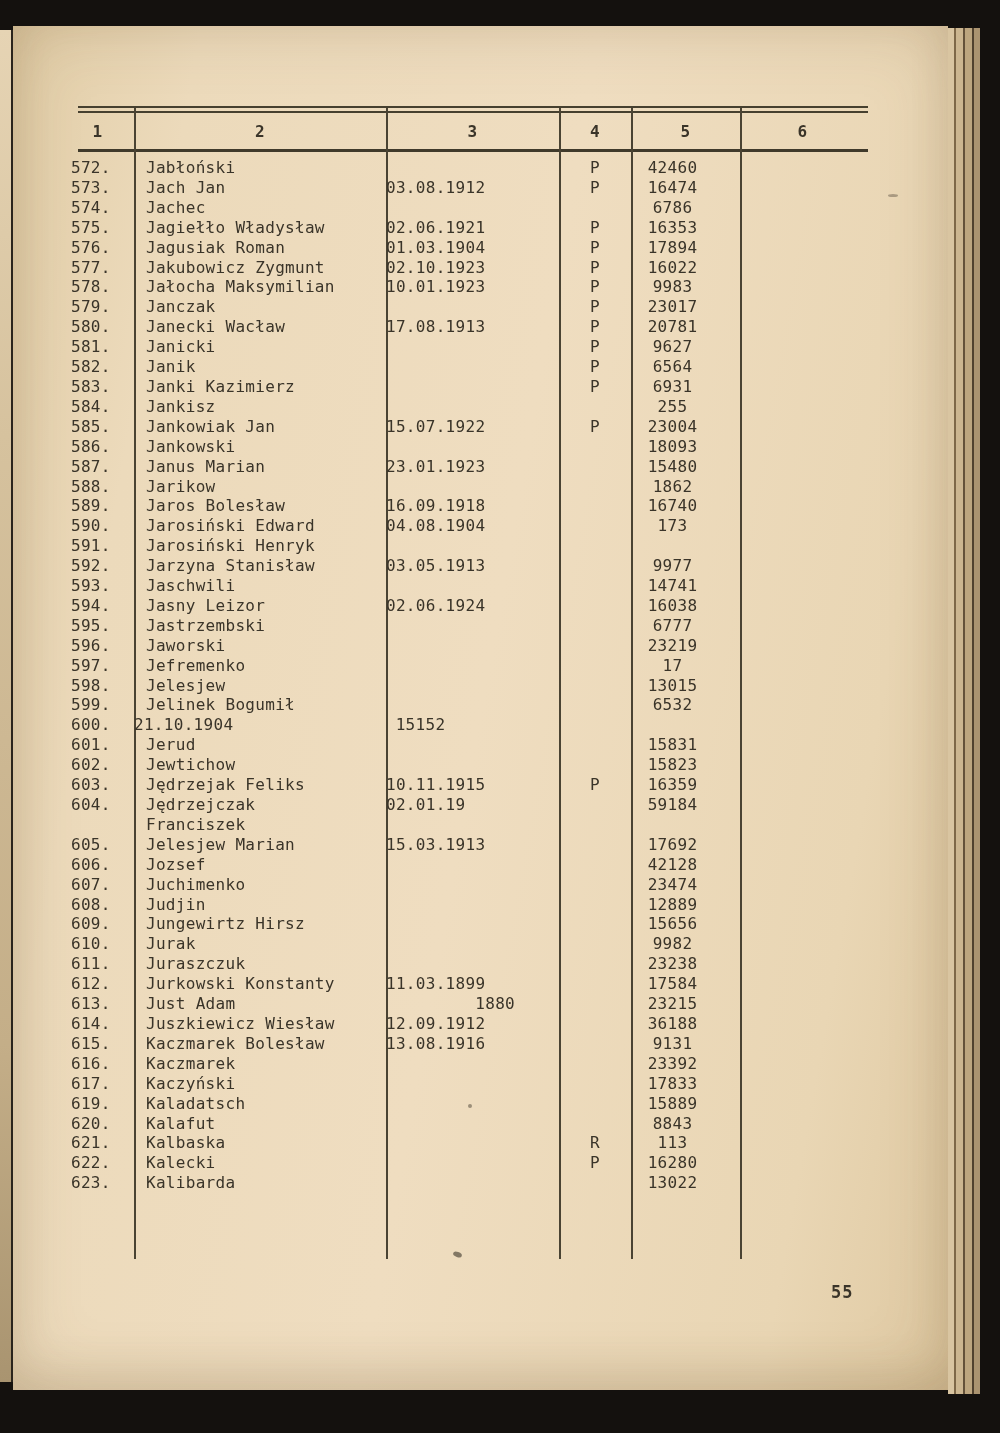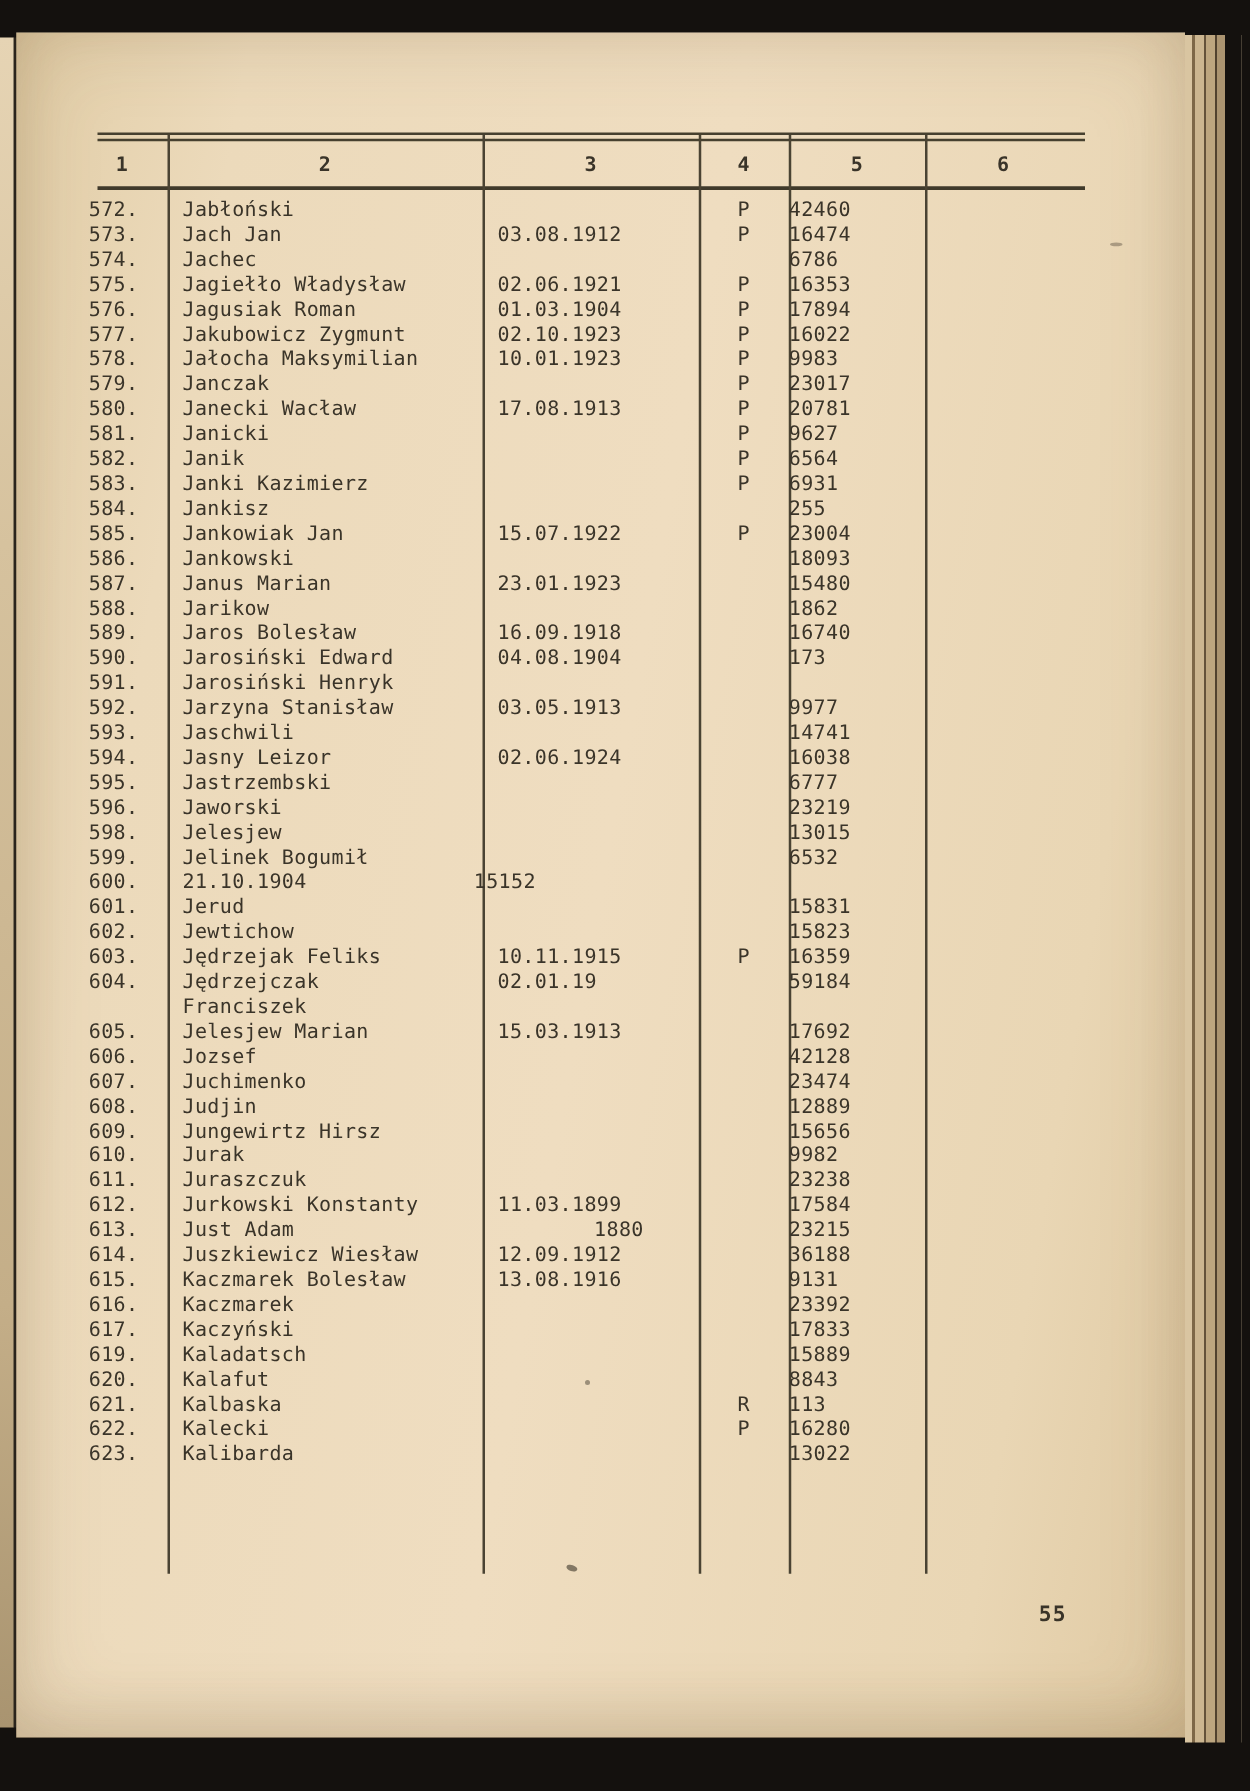--- a/index.html
+++ b/index.html
@@ -60,24 +60,24 @@
   .header-row .cell{padding:0 !important;text-align:center;}
 
   .rows{
     position:absolute;left:48px;top:132px;width:804px;z-index:2;
     font-size:16px;font-weight:normal;color:#3a3429;letter-spacing:.3px;
   }
   .row{display:flex;min-height:19.9px;line-height:19.9px;}
   .cell{flex:none;box-sizing:border-box;white-space:nowrap;}
   .c-no  {width:73px; padding-left:10px;}
   .c-name{width:252px;padding-left:12px;}
-  .c-date{width:173px;padding-left:12px;}
+  .c-date{width:173px;padding-left:0;}
   .c-date.right{text-align:right;padding-right:44px;padding-left:16px;}
   .c-mark{width:72px; text-align:center;}
-  .c-num {width:109px;text-align:left;padding-right:26px;}
+  .c-num {width:109px;text-align:center;padding-right:26px;}
   .c-6   {width:125px;}
 
   .page-number{
     position:absolute;left:818px;top:1256px;width:60px;
     font-size:17px;font-weight:bold;color:#3a3429;letter-spacing:1px;z-index:2;
   }
 
   
   .speck{position:absolute;background:#4a4234;border-radius:50%;opacity:.65;z-index:3;}
   .sp1{left:440px;top:1226px;width:9px;height:5px;transform:rotate(18deg);}
@@ -357,20 +357,30 @@
           <div class="cell c-no">596.</div>
           <div class="cell c-name">
             <div>Jaworski</div>
           </div>
           <div class="cell c-date"></div>
           <div class="cell c-mark"></div>
           <div class="cell c-num">23219</div>
           <div class="cell c-6"></div>
         </div>
         <div class="row">
+          <div class="cell c-no">597.</div>
+          <div class="cell c-name">
+            <div>Jefremenko</div>
+          </div>
+          <div class="cell c-date"></div>
+          <div class="cell c-mark"></div>
+          <div class="cell c-num">17</div>
+          <div class="cell c-6"></div>
+        </div>
+        <div class="row">
           <div class="cell c-no">598.</div>
           <div class="cell c-name">
             <div>Jelesjew</div>
           </div>
           <div class="cell c-date"></div>
           <div class="cell c-mark"></div>
           <div class="cell c-num">13015</div>
           <div class="cell c-6"></div>
         </div>
         <div class="row">

